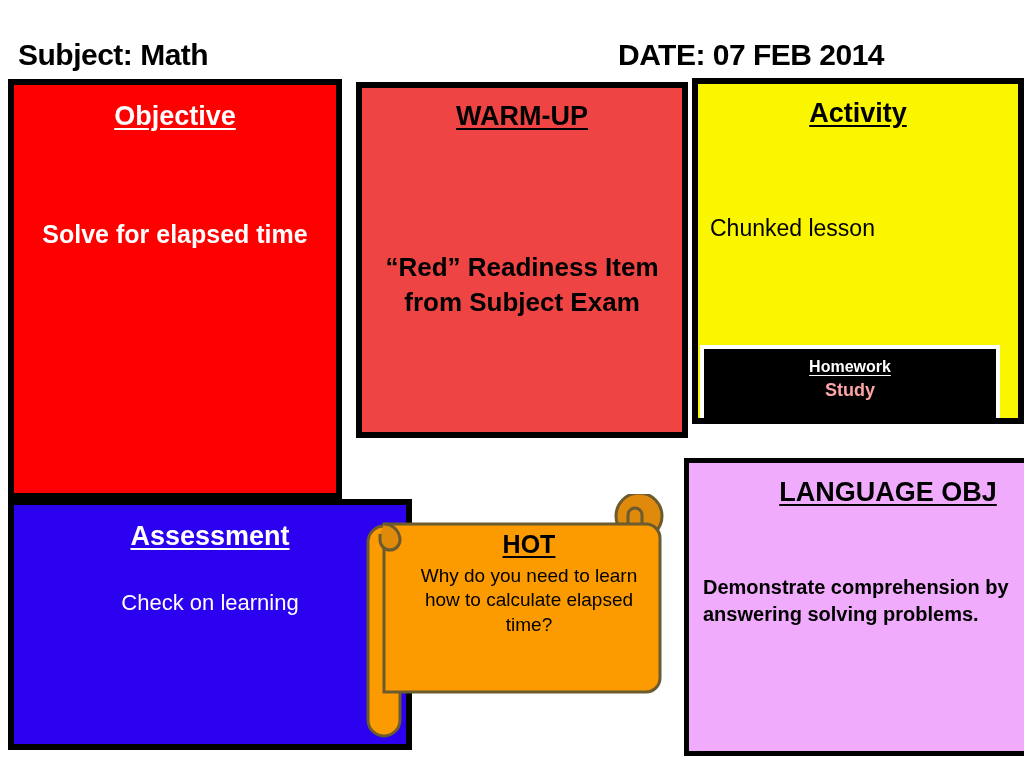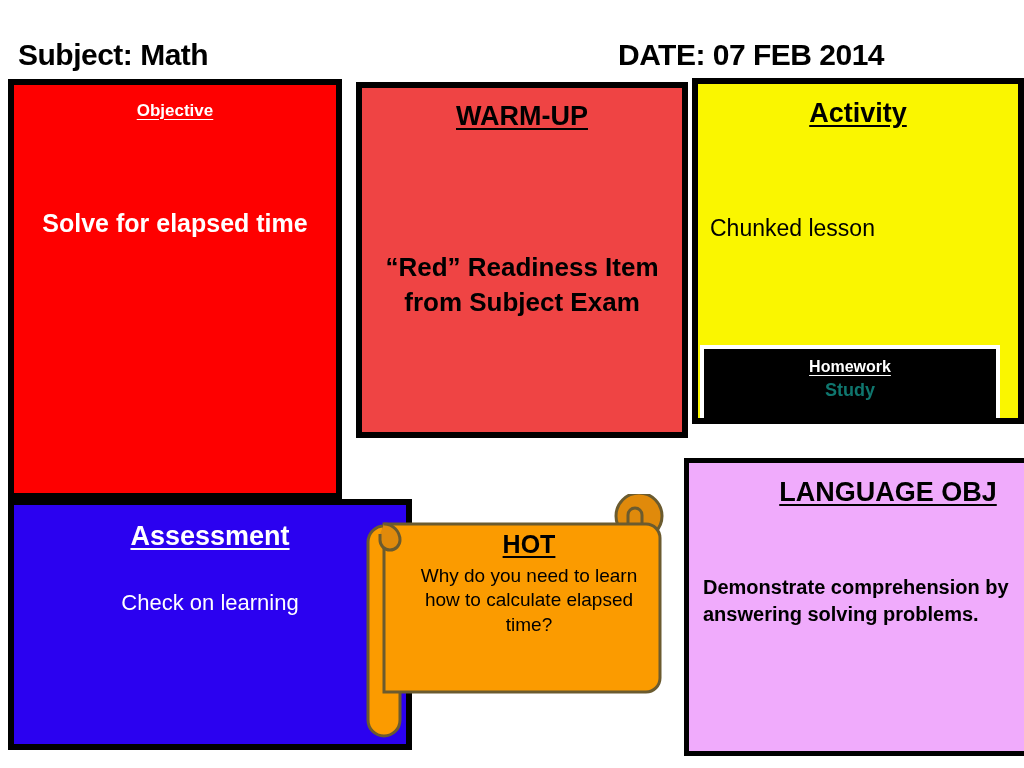--- a/index.html
+++ b/index.html
@@ -41,21 +41,21 @@
     text-underline-offset: 3px;
   }
 
   
   #objective-panel {
     left: 8px; top: 79px; width: 334px; height: 420px;
     background: #FE0000;
   }
   #objective-title {
     margin-top: 16px;
-    font-size: 17px;
+    font-size: 27px;
     color: #ffffff;
   }
   #objective-body {
     margin-top: 86px;
     text-align: center;
     font-weight: bold;
     font-size: 25px;
     color: #ffffff;
     line-height: 1.28;
     padding: 0 18px;
@@ -125,21 +125,21 @@
   #homework-title {
     margin-top: 9px;
     font-size: 16px;
     color: #ffffff;
   }
   #homework-body {
     margin-top: 4px;
     text-align: center;
     font-weight: bold;
     font-size: 18px;
-    color: #0f766e;
+    color: #fca5a5;
   }
 
   
   #language-panel {
     left: 684px; top: 458px; width: 408px; height: 298px;
     background: #f0abfc;
     border-width: 5px;
   }
   #language-title {
     margin-top: 14px;

